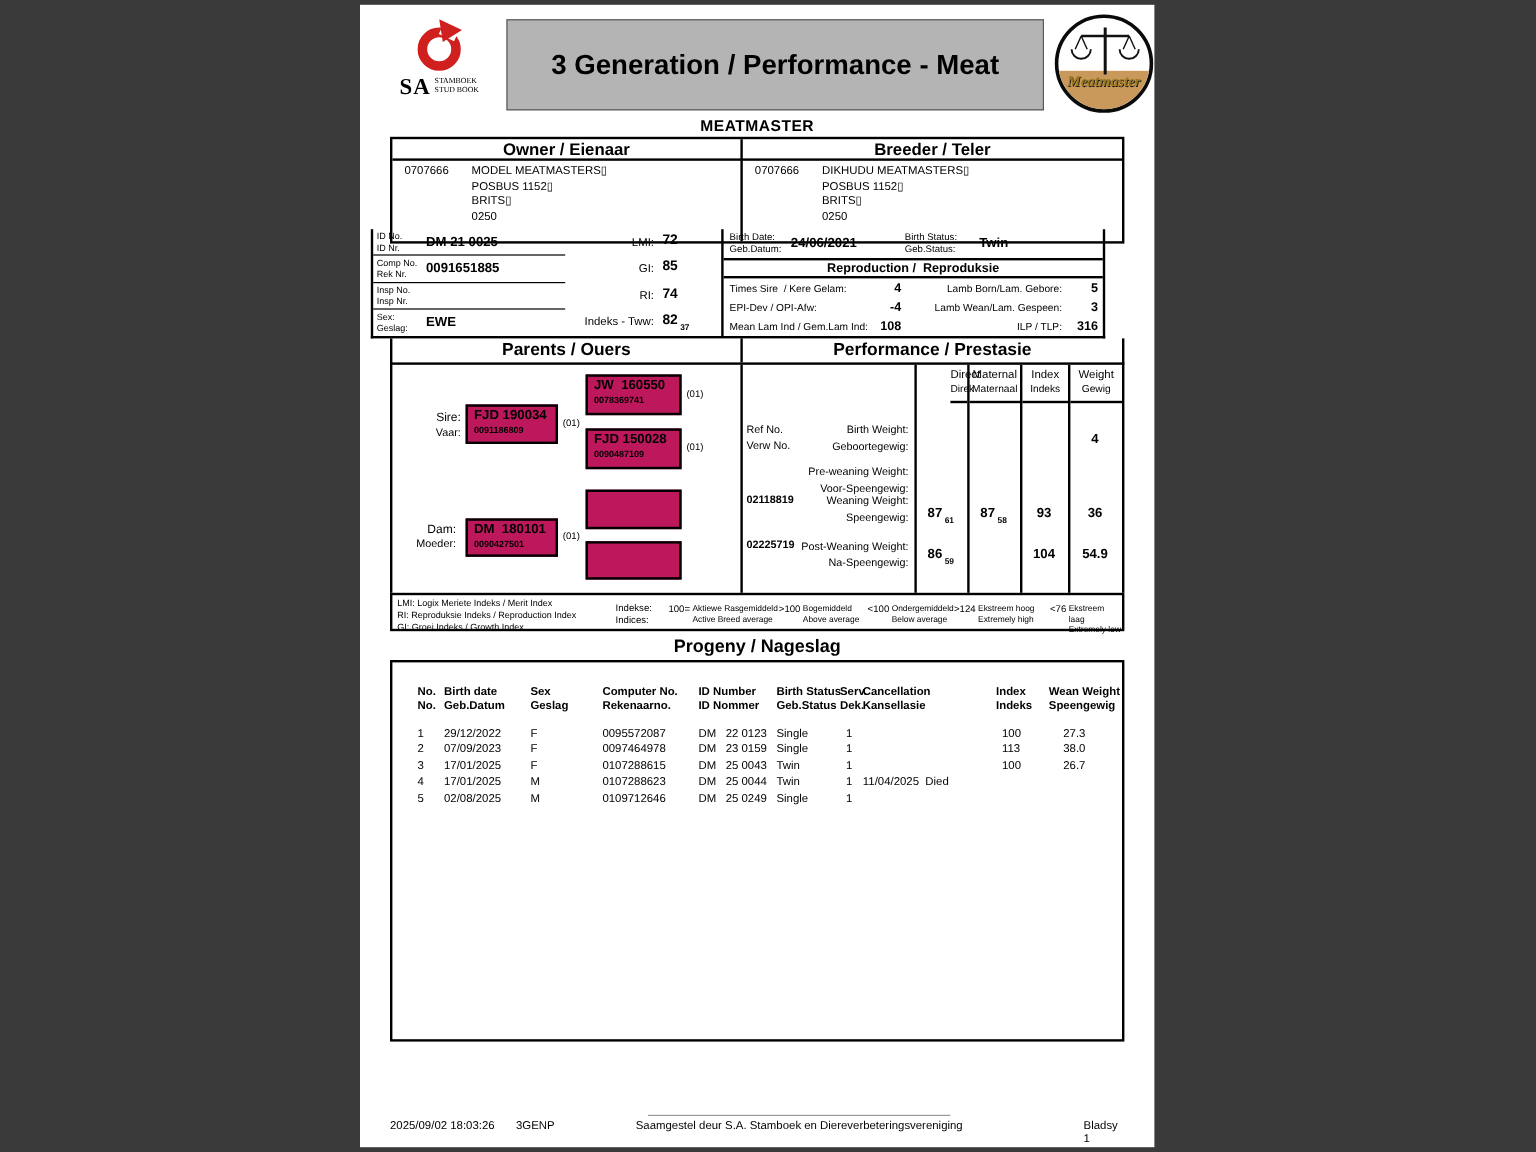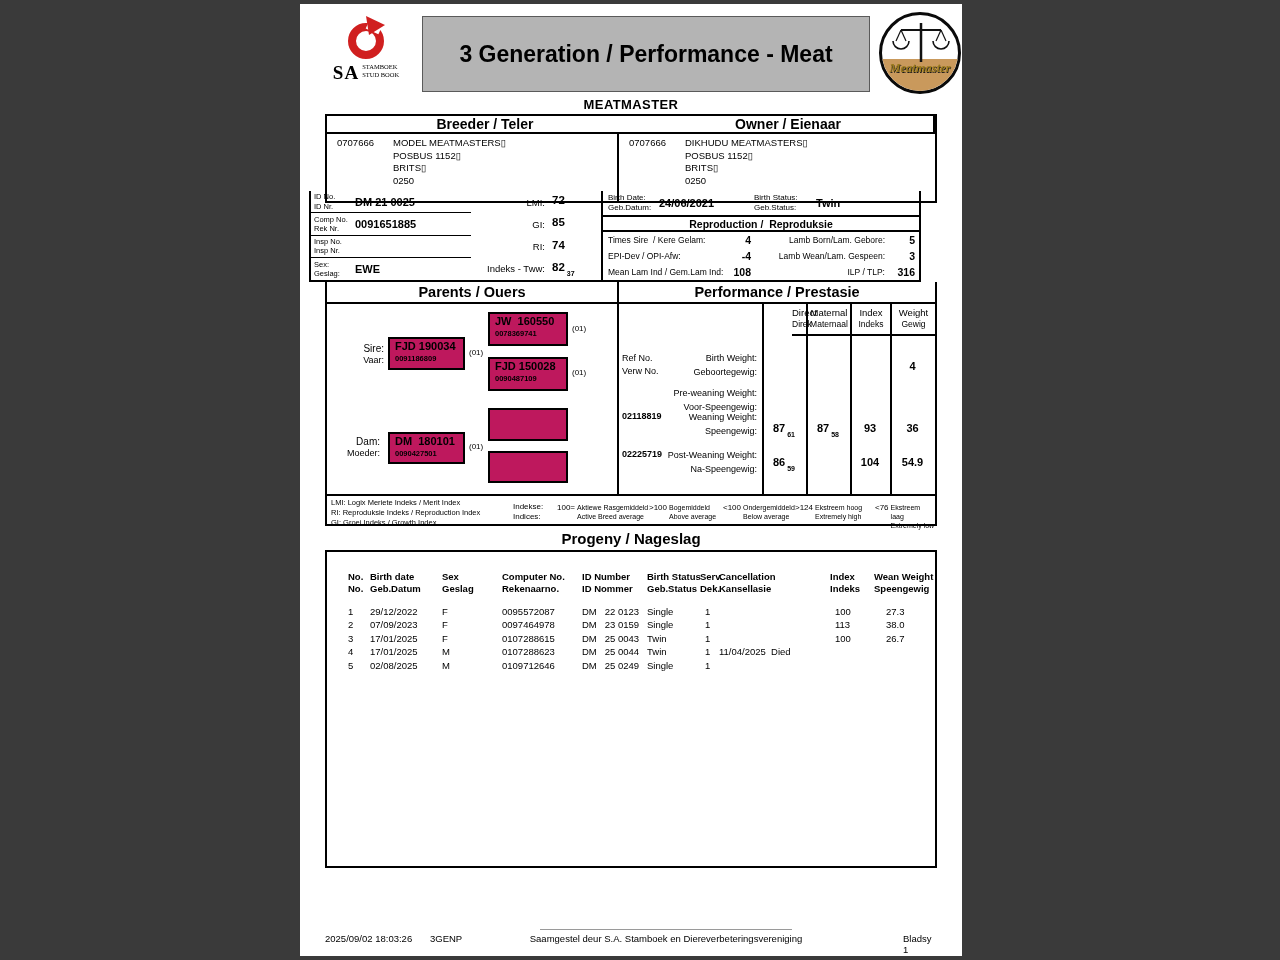--- a/index.html
+++ b/index.html
@@ -12,21 +12,21 @@
     overflow: hidden;
   }
   .page {
     position: absolute; left: 300px; top: 4px; width: 662px; height: 952px;
     background: #fff;
   }
 
   
   .sa-logo { position: absolute; left: 18px; top: 12px; width: 96px; text-align: center; }
   .sa-logo svg { display: block; margin: 0 auto; }
-  .sa-text { display: flex; align-items: flex-start; justify-content: center; gap: 3px; margin-top: 1px; }
+  .sa-text { display: flex; align-items: center; justify-content: center; gap: 3px; margin-top: 1px; }
   .sa-big { font-family: "Liberation Serif", serif; font-size: 19px; font-weight: bold; letter-spacing: 1px; line-height: 1; }
   .sa-small { text-align: left; font-size: 6.5px; line-height: 1.2; font-family: "Liberation Serif", serif; padding-bottom: 1px; }
   .title-box {
     position: absolute; left: 122px; top: 12px; width: 448px; height: 76px;
     background: #b4b4b4; border: 1px solid #5a5a5a;
     display: flex; align-items: center; justify-content: center;
     font-size: 23px; font-weight: bold;
   }
   .mm-logo {
     position: absolute; left: 579px; top: 8px; width: 82px; height: 82px;
@@ -180,22 +180,22 @@
       <line x1="50" y1="10" x2="55" y2="21" stroke="#111" stroke-width="1.2"></line>
       <path d="M 42 21 A 8 8 0 0 0 58 21" fill="none" stroke="#111" stroke-width="1.6"></path>
     </svg>
     <div class="mm-text">Meatmaster</div>
   </div>
 
   <div class="breed">MEATMASTER</div>
 
   <div class="ob-table">
     <div class="ob-row">
+      <div class="ob-head ob-cell-l">Owner / Eienaar</div>
       <div class="ob-head ob-cell-r">Breeder / Teler</div>
-      <div class="ob-head ob-cell-l">Owner / Eienaar</div>
     </div>
     <div class="ob-row">
       <div class="ob-body ob-cell-l">
         <div class="ob-code">0707666</div>
         <div class="ob-lines">
           <div>MODEL MEATMASTERS▯</div>
           <div>POSBUS 1152▯</div>
           <div>BRITS▯</div>
           <div>0250</div>
         </div>

